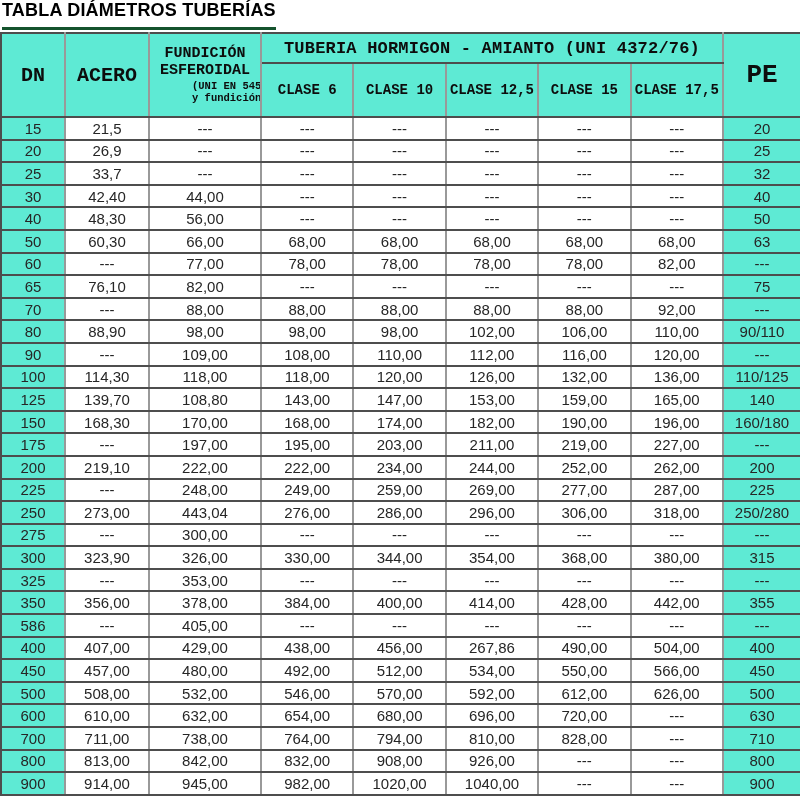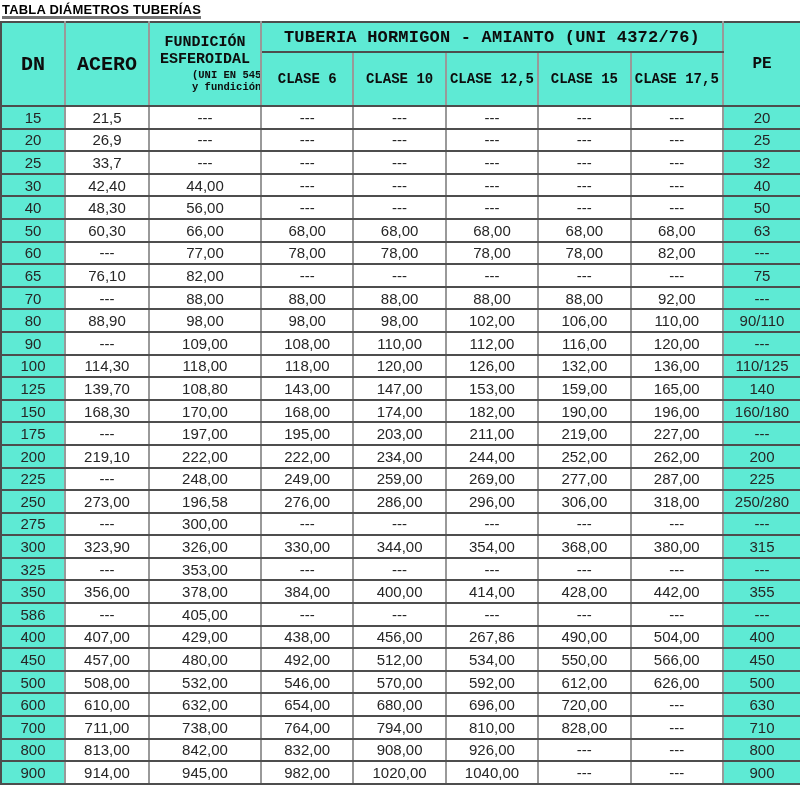--- a/index.html
+++ b/index.html
@@ -10,26 +10,26 @@
   }
   #page {
     width: 800px;
     height: 800px;
     overflow: hidden;
     background: #ffffff;
   }
   #page-title {
     display: inline-block;
     margin: 1px 0 2px 2px;
-    font-size: 13px;
+    font-size: 18px;
     font-weight: 800;
     letter-spacing: 0.2px;
     color: #000000;
-    border-bottom: 3px solid #737373;
-    padding-bottom: 0px;
+    border-bottom: 3px solid #14532d;
+    padding-bottom: 8px;
     line-height: 1.0;
   }
   table#diam-table {
     width: 800px;
     border-collapse: collapse;
     table-layout: fixed;
   }
   #diam-table th, #diam-table td {
     padding: 0;
     text-align: center;
@@ -45,21 +45,21 @@
   #diam-table tr > *:first-child { border-left: 2px solid #4d4d4d; }
   #diam-table tr > *:last-child  { border-right: 2px solid #4d4d4d; }
 
   #diam-table thead th {
     background: #5eead4;
     color: #0d0d0d;
     font-weight: 800;
     font-family: Liberation Mono, monospace;
   }
   th.h-dn, th.h-acero { font-size: 20px; }
-  th.h-pe { font-size: 16px; }
+  th.h-pe { font-size: 26px; }
   th.h-group { font-size: 17px; height: 28px; letter-spacing: 0.2px; }
   th.h-clase { font-size: 14px; height: 52px; }
   th.h-fund { font-size: 15px; line-height: 1.12; }
   th.h-fund .fund-note { font-size: 10.5px; line-height: 1.15; display: block; margin-left: 42px; }
 
   #diam-table tbody td {
     height: 20.6px;
     font-size: 15px;
     color: #262626;
     background: #ffffff;
@@ -299,21 +299,21 @@
           <td>249,00</td>
           <td>259,00</td>
           <td>269,00</td>
           <td>277,00</td>
           <td>287,00</td>
           <td class="shade">225</td>
         </tr>
         <tr>
           <td class="shade">250</td>
           <td>273,00</td>
-          <td>196,58</td>
+          <td>443,04</td>
           <td>276,00</td>
           <td>286,00</td>
           <td>296,00</td>
           <td>306,00</td>
           <td>318,00</td>
           <td class="shade">250/280</td>
         </tr>
         <tr>
           <td class="shade">275</td>
           <td>---</td>

